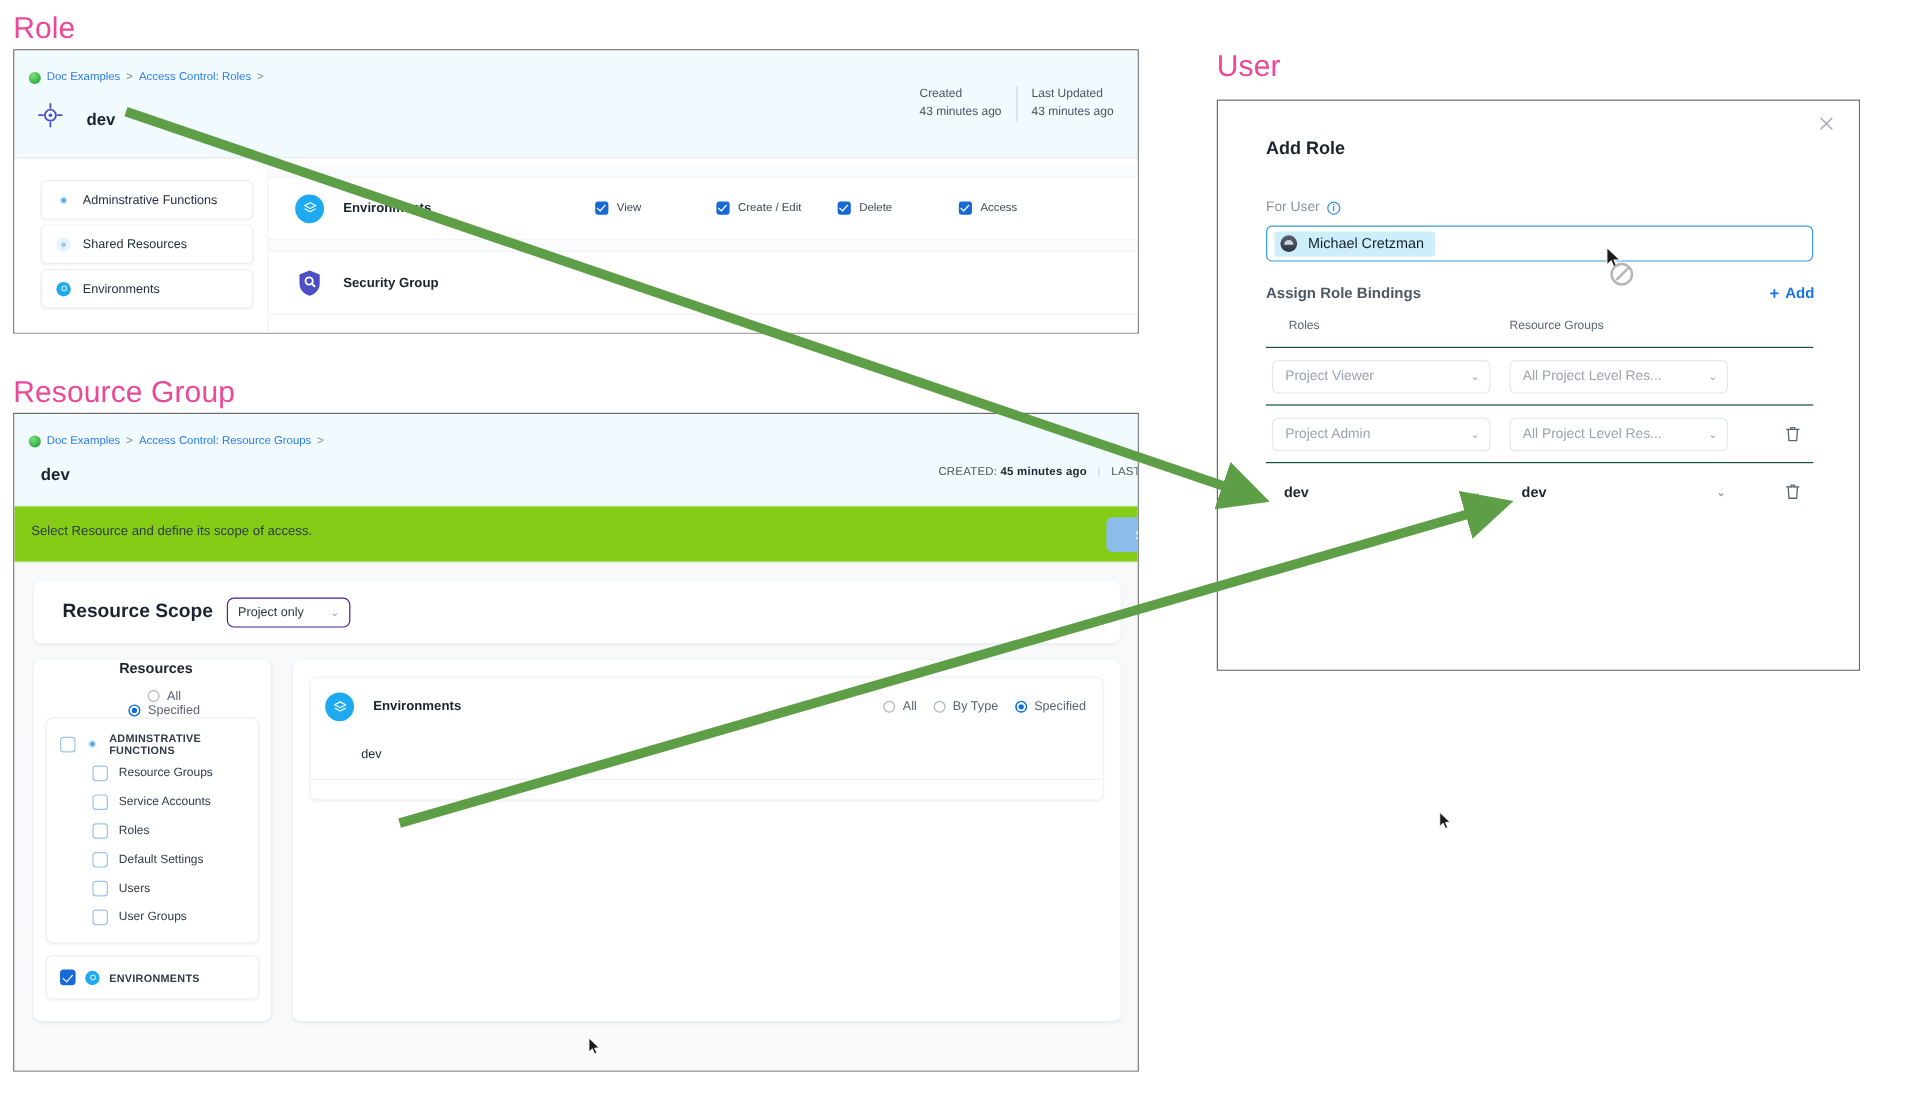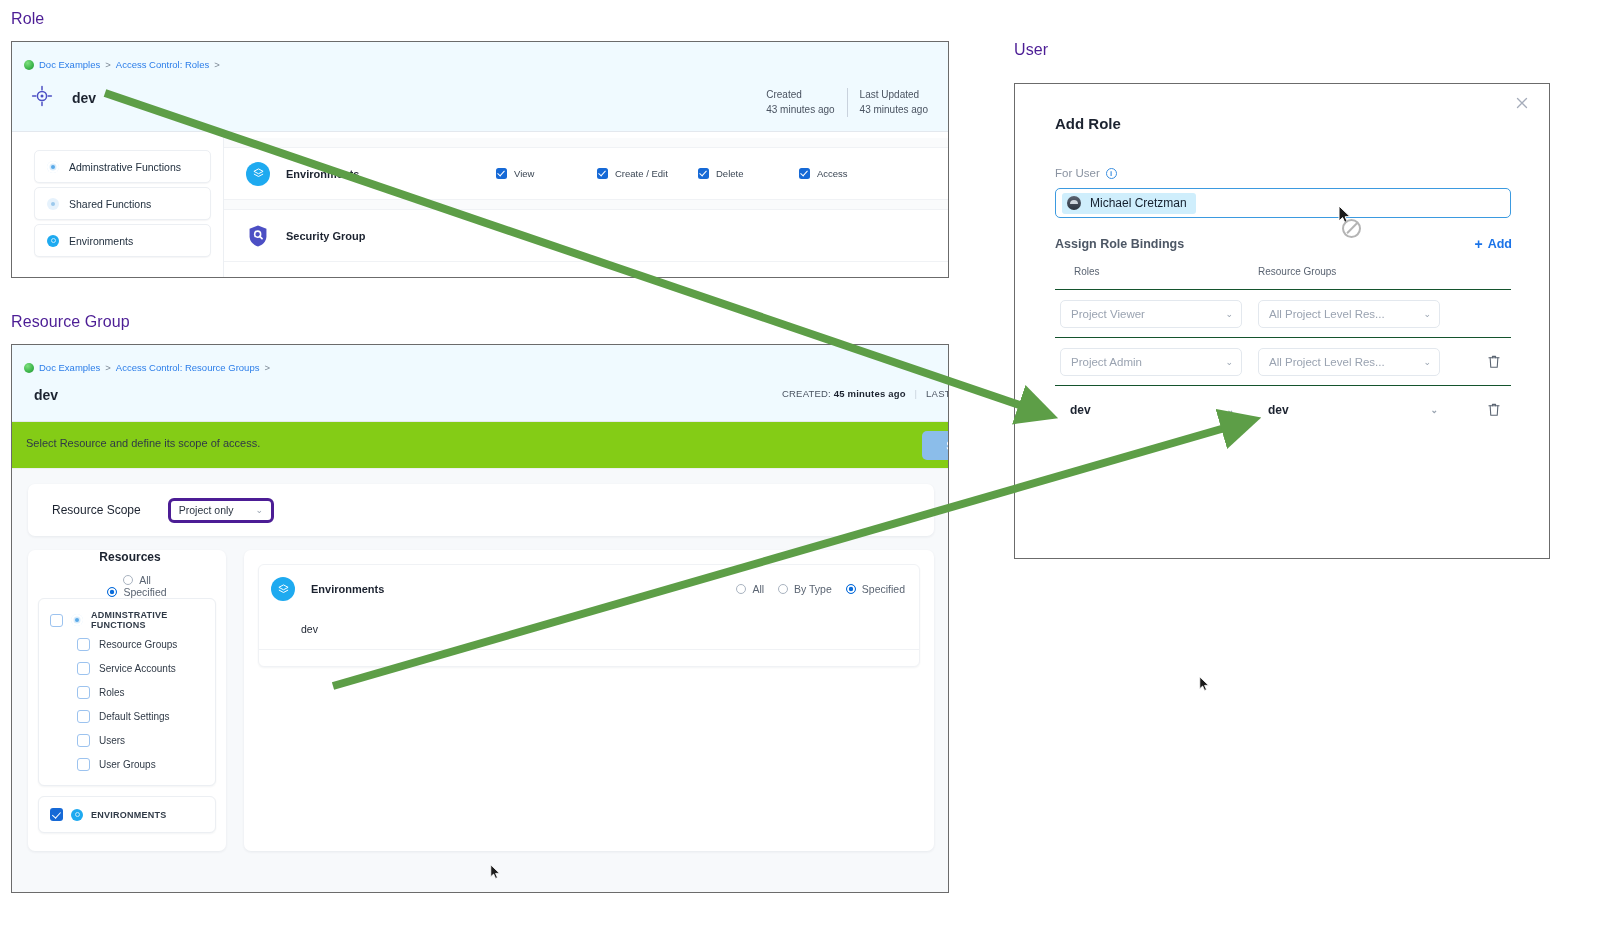--- a/index.html
+++ b/index.html
@@ -7,22 +7,22 @@
     width: 1600px; height: 926px;
     background: #ffffff;
     font-family: "Liberation Sans", sans-serif;
     overflow: hidden;
   }
   #stage { position: relative; width: 1600px; height: 926px; }
 
   
   .section-caption {
     position: absolute;
-    font-size: 16px;
-    color: #4c1d95;
+    font-size: 25px;
+    color: #ec4899;
     font-family: "Liberation Sans", sans-serif;
     letter-spacing: .1px;
   }
   #cap-role  { left: 11px; top: 10px; }
   #cap-rg    { left: 11px; top: 313px; }
   #cap-user  { left: 1014px; top: 41px; }
 
   
   .panel {
     position: absolute;
@@ -56,21 +56,21 @@
   .role-title-row {
     position: absolute; left: 18px; top: 42px;
     display: flex; align-items: center; gap: 18px;
   }
   .role-name { font-size: 14px; font-weight: 700; color: #1c2330; }
 
   .meta-box {
     position: absolute; right: 8px; top: 30px;
     display: flex; font-size: 10px; color: #4a5361; line-height: 1.45;
   }
-  .meta-col { padding: 0 12px; margin-top: 16px; }
+  .meta-col { padding: 0 12px; }
   .meta-col + .meta-col { border-left: 1px solid #c9d2dd; }
   .meta-lbl { display: block; }
 
   #panel-role .body { display: flex; height: 147px; background: #fff; }
   .role-left {
     width: 212px; padding: 18px 12px 0 22px;
     border-right: 1px solid #eceff3; background: #fff;
   }
   .side-card {
     border: 1px solid #eceff3; border-radius: 5px;
@@ -145,23 +145,23 @@
     display: flex; align-items: center; justify-content: center;
   }
 
   .rg-body { background: #f7f9fb; height: 424px; padding: 15px 0 0 0; position: relative; }
 
   .scope-card {
     margin: 0 14px 14px 16px; background: #fff; border-radius: 7px;
     height: 52px; display: flex; align-items: center; padding: 0 24px;
     box-shadow: 0 1px 3px rgba(20,30,50,.07);
   }
-  .scope-label { font-size: 12px; font-weight: 400; color: #1c2330; margin-right: 27px; }
+  .scope-label { font-size: 16px; font-weight: 700; color: #1c2330; margin-right: 12px; }
   .scope-select {
-    border: 3px solid #4c1d95; border-radius: 6px; height: 25px;
+    border: 1px solid #4c1d95; border-radius: 6px; height: 25px;
     display: flex; align-items: center; gap: 22px; padding: 0 8px;
     font-size: 10.5px; color: #2b3543; background: #fff;
   }
   .caret { color: #98a3b0; font-size: 9px; }
 
   .rg-cols { display: flex; padding: 0 14px 0 16px; gap: 18px; }
 
   .resources-card {
     width: 198px; background: #fff; border-radius: 7px;
     box-shadow: 0 1px 3px rgba(20,30,50,.07); flex: none;
@@ -336,21 +336,21 @@
     </div>
 
     <div class="body">
       <div class="role-left">
         <div class="side-card">
           <span class="rd pale"></span>
           <span>Adminstrative Functions</span>
         </div>
         <div class="side-card">
           <span class="rd paler"></span>
-          <span>Shared Functions</span>
+          <span>Shared Resources</span>
         </div>
         <div class="side-card">
           <span class="rd solid"></span>
           <span>Environments</span>
         </div>
       </div>
 
       <div class="role-right">
         <div class="perm-strip"></div>
 

